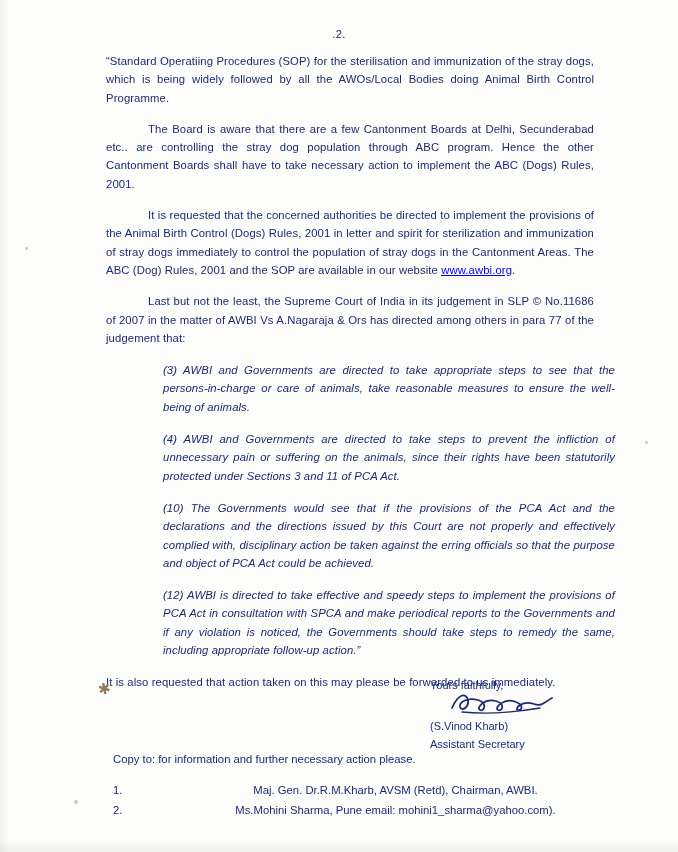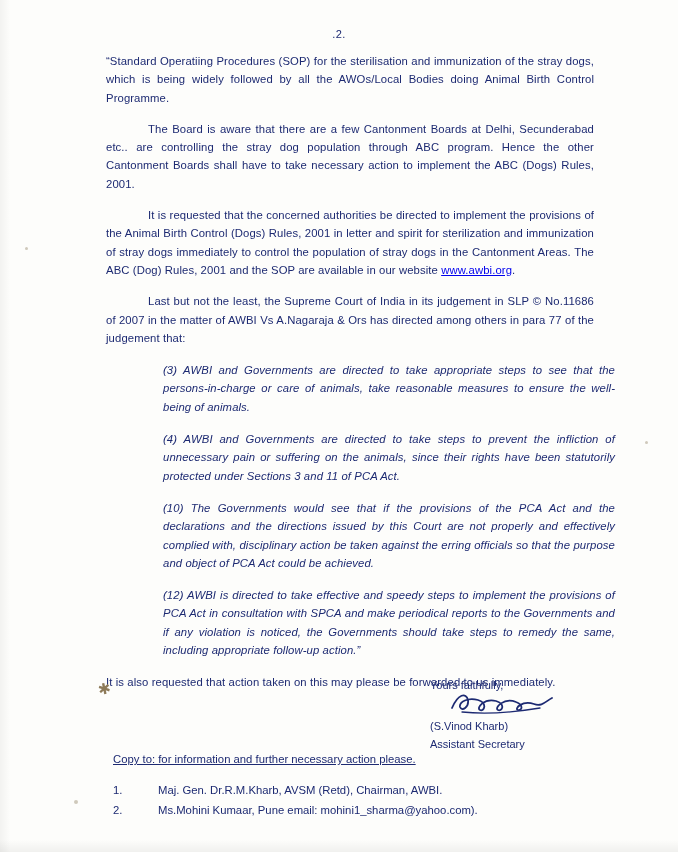--- a/index.html
+++ b/index.html
@@ -74,34 +74,33 @@
     height: 30px;
     pointer-events: none;
   }
   .copy-to {
     position: absolute;
     left: 113px;
     top: 753px;
     width: 500px;
     font-size: 11.3px;
     color: #1d2a72;
-    text-decoration: underline;
   }
   .copy-list {
     position: absolute;
     left: 113px;
     top: 781px;
     width: 520px;
     font-size: 11.3px;
     line-height: 1.75;
     color: #1d2a72;
   }
   .copy-row { display: flex; }
   .copy-num { width: 45px; flex: 0 0 45px; }
-  .copy-text { flex: 1; }
+  .copy-text { flex: 1; text-align: center; }
   .mark-left {
     position: absolute;
     left: 98px;
     top: 680px;
     font-size: 15px;
     color: #8d7a58;
     transform: rotate(-12deg);
   }
   .speck {
     position: absolute;
@@ -167,21 +166,21 @@
 
   <div class="copy-to">Copy to: for information and further necessary action please.</div>
 
   <div class="copy-list">
     <div class="copy-row">
       <span class="copy-num">1.</span>
       <span class="copy-text">Maj. Gen. Dr.R.M.Kharb, AVSM (Retd), Chairman, AWBI.</span>
     </div>
     <div class="copy-row">
       <span class="copy-num">2.</span>
-      <span class="copy-text">Ms.Mohini Kumaar, Pune email: mohini1_sharma@yahoo.com).</span>
+      <span class="copy-text">Ms.Mohini Sharma, Pune email: mohini1_sharma@yahoo.com).</span>
     </div>
   </div>
 
   <div class="speck speck-a"></div>
   <div class="speck speck-b"></div>
   <div class="speck speck-c"></div>
 
   <div class="edge-shadow"></div>
   <div class="edge-shadow-bottom"></div>
 

